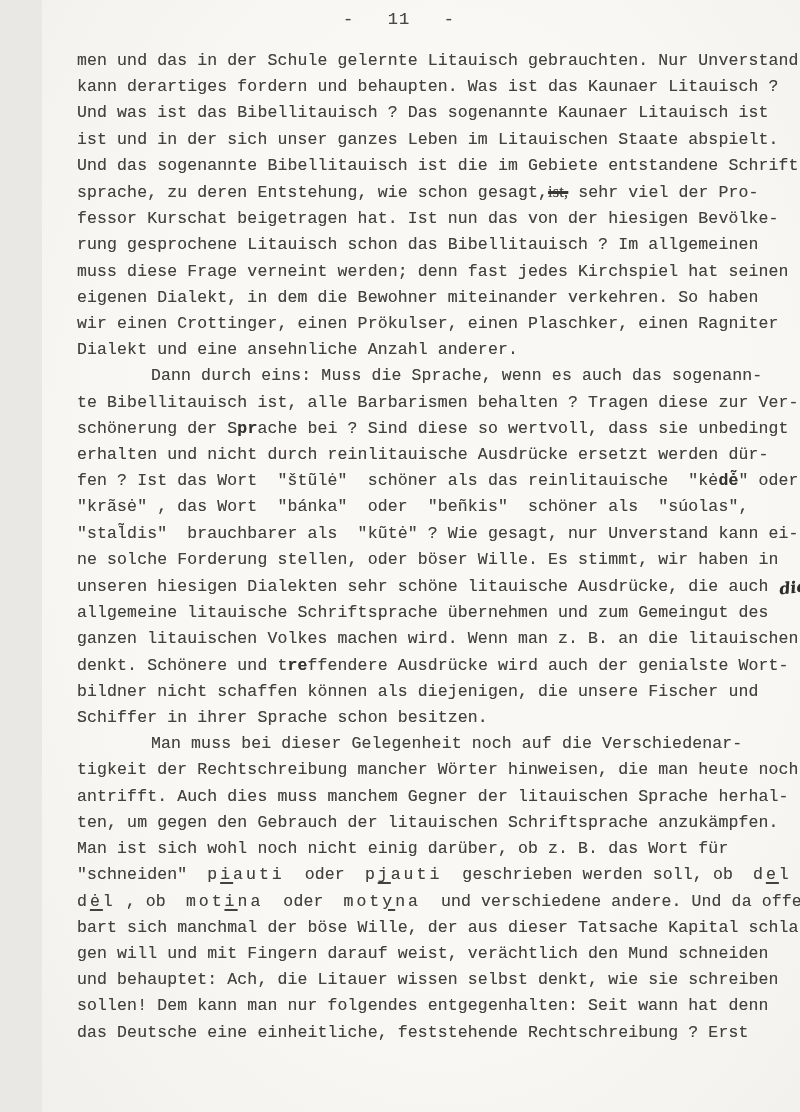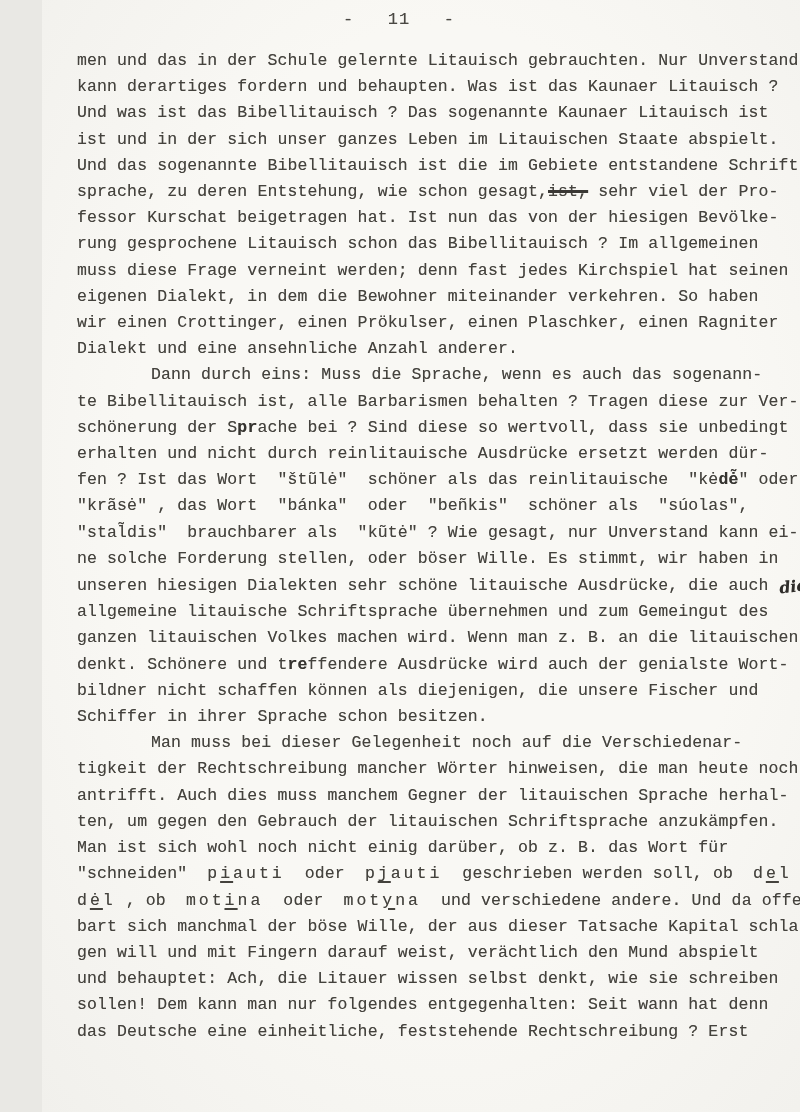--- a/index.html
+++ b/index.html
@@ -32,20 +32,21 @@
     font-size:16.5px;
     line-height:26.2px;
     letter-spacing:0.12px;
     text-shadow:0 0 0.6px rgba(70,68,62,.5);
   }
   .ind{padding-left:74px;}
   .strike{
     text-decoration:line-through;
     text-decoration-thickness:2.5px;
     text-decoration-color:#3a3834;
+    font-family:Liberation Serif, serif;
   }
   .ul{
     text-decoration:underline;
     text-decoration-thickness:1.6px;
     text-underline-offset:3px;
   }
   .wide{letter-spacing:3px;}
   .wide.ul{text-decoration:underline;text-decoration-thickness:1.6px;text-underline-offset:3px;}
   .b{font-weight:bold;color:#35332f;}
   .hand{
@@ -98,19 +99,19 @@
       <div class="line"><span>bildner nicht schaffen können als diejenigen, die unsere Fischer und</span></div>
       <div class="line"><span>Schiffer in ihrer Sprache schon besitzen.</span></div>
       <div class="line ind"><span>Man muss bei dieser Gelegenheit noch auf die Verschiedenar-</span></div>
       <div class="line"><span>tigkeit der Rechtschreibung mancher Wörter hinweisen, die man heute noch</span></div>
       <div class="line"><span>antrifft. Auch dies muss manchem Gegner der litauischen Sprache herhal-</span></div>
       <div class="line"><span>ten, um gegen den Gebrauch der litauischen Schriftsprache anzukämpfen.</span></div>
       <div class="line"><span>Man ist sich wohl noch nicht einig darüber, ob z. B. das Wort für</span></div>
       <div class="line"><span>"schneiden"  </span><span class="wide">p</span><span class="wide ul">i</span><span class="wide">auti</span><span>  oder  </span><span class="wide">p</span><span class="wide ul">j</span><span class="wide">auti</span><span>  geschrieben werden soll, ob  </span><span class="wide">d</span><span class="wide ul">e</span><span class="wide">l</span><span> oder</span></div>
       <div class="line"><span class="wide">d</span><span class="wide ul">ė</span><span class="wide">l</span><span> , ob  </span><span class="wide">mot</span><span class="wide ul">i</span><span class="wide">na</span><span>  oder  </span><span class="wide">mot</span><span class="wide ul">y</span><span class="wide">na</span><span>  und verschiedene andere. Und da offen-</span></div>
       <div class="line"><span>bart sich manchmal der böse Wille, der aus dieser Tatsache Kapital schla</span></div>
-      <div class="line"><span>gen will und mit Fingern darauf weist, verächtlich den Mund abspielt</span></div>
+      <div class="line"><span>gen will und mit Fingern darauf weist, verächtlich den Mund schneiden</span></div>
       <div class="line"><span>und behauptet: Ach, die Litauer wissen selbst denkt, wie sie schreiben</span></div>
       <div class="line"><span>sollen! Dem kann man nur folgendes entgegenhalten: Seit wann hat denn</span></div>
       <div class="line"><span>das Deutsche eine einheitliche, feststehende Rechtschreibung ? Erst</span></div>
     </div>
   <div class="watermark">©JS</div>
 </div>
 
 </body></html>

